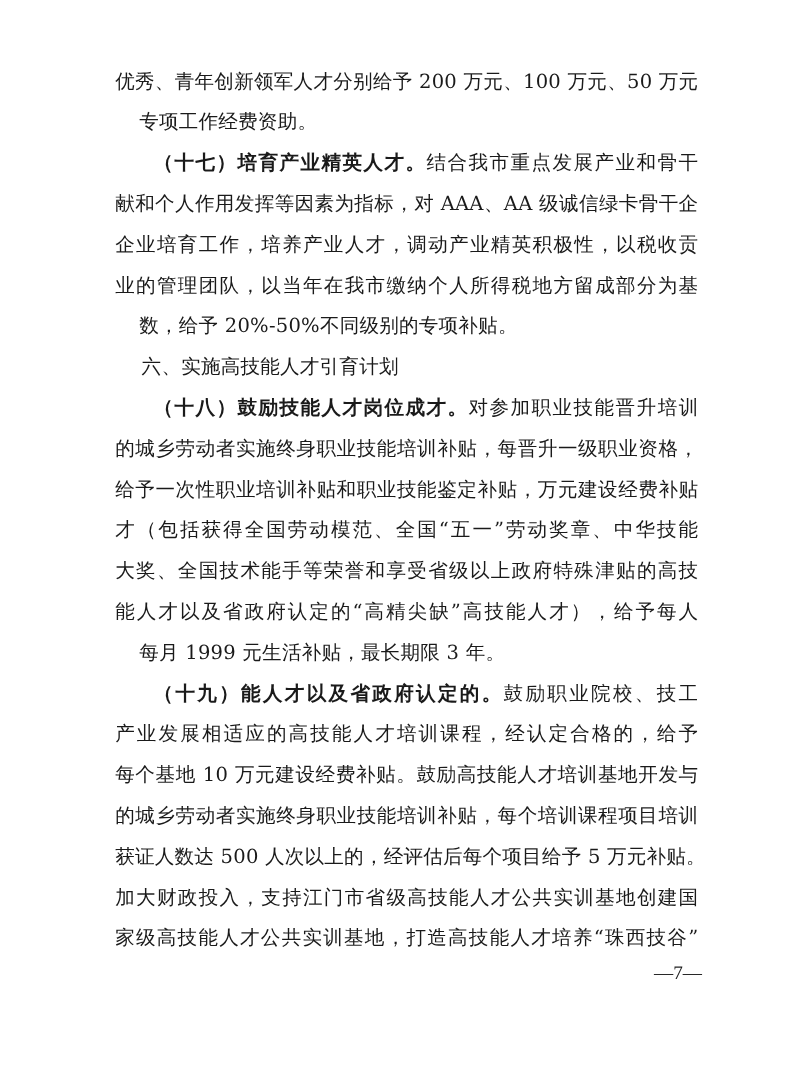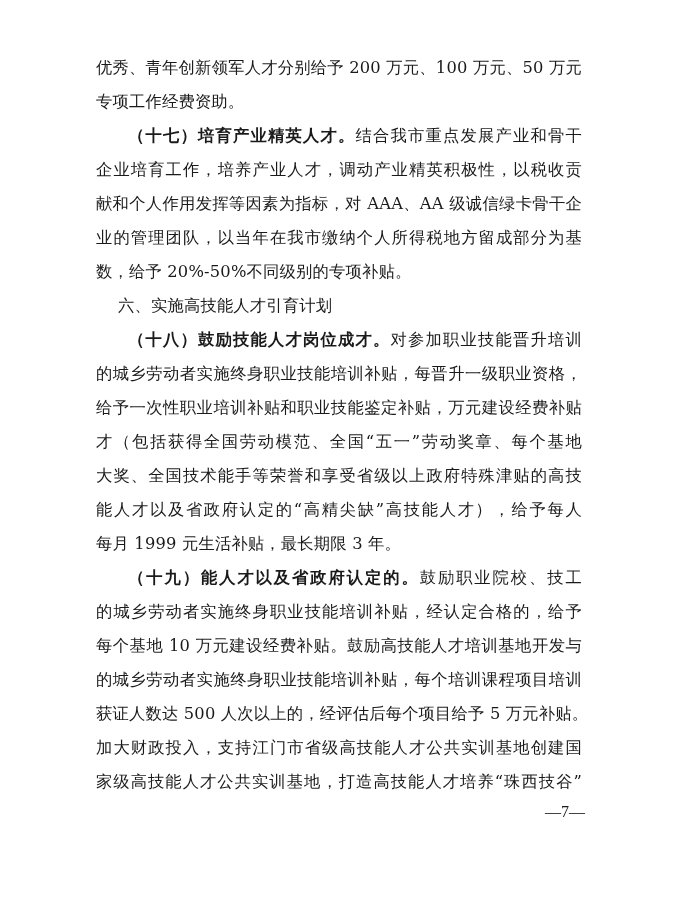--- a/index.html
+++ b/index.html
@@ -8,54 +8,54 @@
   .content {
     position: absolute; left: 96px; top: 51px; width: 486px;
     font-family: "DejaVu Serif", "Liberation Serif", serif;
     font-size: 16.3px; color: #1a1a1a;
   }
   .line {
     height: 34px; line-height: 34px; white-space: nowrap;
     text-align: justify; text-align-last: justify;
     letter-spacing: 0.2px;
   }
-  .line.last { text-align-last: left; }
+  .line.last { text-align-last: left; margin-left: 20px; }
   .indent { padding-left: 32px; }
-  .run-head { font-family: Liberation Serif, serif; font-weight: bold; }
+  .run-head { font-family: Liberation Sans, sans-serif; font-weight: bold; }
   .heading {
     font-family: "DejaVu Sans", "Liberation Sans", sans-serif;
     font-weight: normal; padding-left: 22px; text-align-last: left;
   }
   .page-number {
     position: absolute; left: 538px; top: 803px; width: 54px;
     text-align: center; font-family: "Liberation Serif", serif; font-size: 16px; color: #1a1a1a;
   }
 </style>
 </head>
 <body>
 
 <div class="page">
   <div class="content">
     <div class="line">优秀、青年创新领军人才分别给予 200 万元、100 万元、50 万元</div>
     <div class="line last">专项工作经费资助。</div>
     <div class="line indent"><span class="run-head">（十七）培育产业精英人才。</span><span>结合我市重点发展产业和骨干</span></div>
+    <div class="line">献和个人作用发挥等因素为指标，对 AAA、AA 级诚信绿卡骨干企</div>
     <div class="line">企业培育工作，培养产业人才，调动产业精英积极性，以税收贡</div>
-    <div class="line">献和个人作用发挥等因素为指标，对 AAA、AA 级诚信绿卡骨干企</div>
     <div class="line">业的管理团队，以当年在我市缴纳个人所得税地方留成部分为基</div>
     <div class="line last">数，给予 20%-50%不同级别的专项补贴。</div>
     <div class="line heading">六、实施高技能人才引育计划</div>
     <div class="line indent"><span class="run-head">（十八）鼓励技能人才岗位成才。</span><span>对参加职业技能晋升培训</span></div>
     <div class="line">的城乡劳动者实施终身职业技能培训补贴，每晋升一级职业资格，</div>
     <div class="line">给予一次性职业培训补贴和职业技能鉴定补贴，万元建设经费补贴</div>
-    <div class="line">才（包括获得全国劳动模范、全国“五一”劳动奖章、每个基地</div>
+    <div class="line">才（包括获得全国劳动模范、全国“五一”劳动奖章、中华技能</div>
     <div class="line">大奖、全国技术能手等荣誉和享受省级以上政府特殊津贴的高技</div>
     <div class="line">能人才以及省政府认定的“高精尖缺”高技能人才），给予每人</div>
     <div class="line last">每月 1999 元生活补贴，最长期限 3 年。</div>
     <div class="line indent"><span class="run-head">（十九）能人才以及省政府认定的。</span><span>鼓励职业院校、技工</span></div>
-    <div class="line">的城乡劳动者实施终身职业技能培训补贴，经认定合格的，给予</div>
+    <div class="line">产业发展相适应的高技能人才培训课程，经认定合格的，给予</div>
     <div class="line">每个基地 10 万元建设经费补贴。鼓励高技能人才培训基地开发与</div>
     <div class="line">的城乡劳动者实施终身职业技能培训补贴，每个培训课程项目培训</div>
     <div class="line">获证人数达 500 人次以上的，经评估后每个项目给予 5 万元补贴。</div>
     <div class="line">加大财政投入，支持江门市省级高技能人才公共实训基地创建国</div>
     <div class="line">家级高技能人才公共实训基地，打造高技能人才培养“珠西技谷”</div>
   </div>
   <div class="page-number">—7—</div>
 </div>
 
 </body></html>

